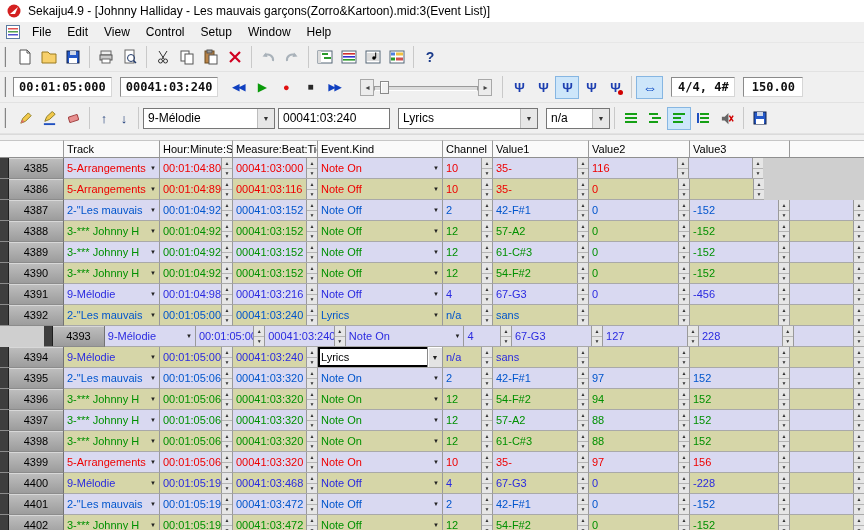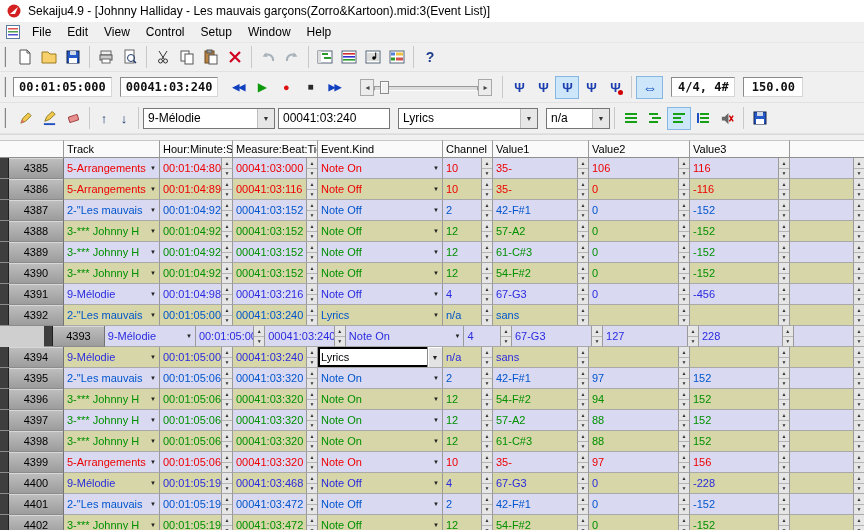--- a/index.html
+++ b/index.html
@@ -403,27 +403,20 @@
             <i>▼</i>
           </span>
         </div>
         <div class="td w-v1">
           <span class="txt">35-</span>
           <span class="spin">
             <i>▲</i>
             <i>▼</i>
           </span>
         </div>
-        <div class="td w-v2">
-          <span class="txt">106</span>
-          <span class="spin">
-            <i>▲</i>
-            <i>▼</i>
-          </span>
-        </div>
         <div class="td w-v3">
           <span class="txt">116</span>
           <span class="spin">
             <i>▲</i>
             <i>▼</i>
           </span>
         </div>
         <div class="td w-extra">
           <span class="txt"></span>
           <span class="spin">
@@ -468,27 +461,20 @@
         </div>
         <div class="td w-v1">
           <span class="txt">35-</span>
           <span class="spin">
             <i>▲</i>
             <i>▼</i>
           </span>
         </div>
         <div class="td w-v2">
           <span class="txt">0</span>
-          <span class="spin">
-            <i>▲</i>
-            <i>▼</i>
-          </span>
-        </div>
-        <div class="td w-v3">
-          <span class="txt">-116</span>
           <span class="spin">
             <i>▲</i>
             <i>▼</i>
           </span>
         </div>
         <div class="td w-extra">
           <span class="txt"></span>
           <span class="spin">
             <i>▲</i>
             <i>▼</i>

